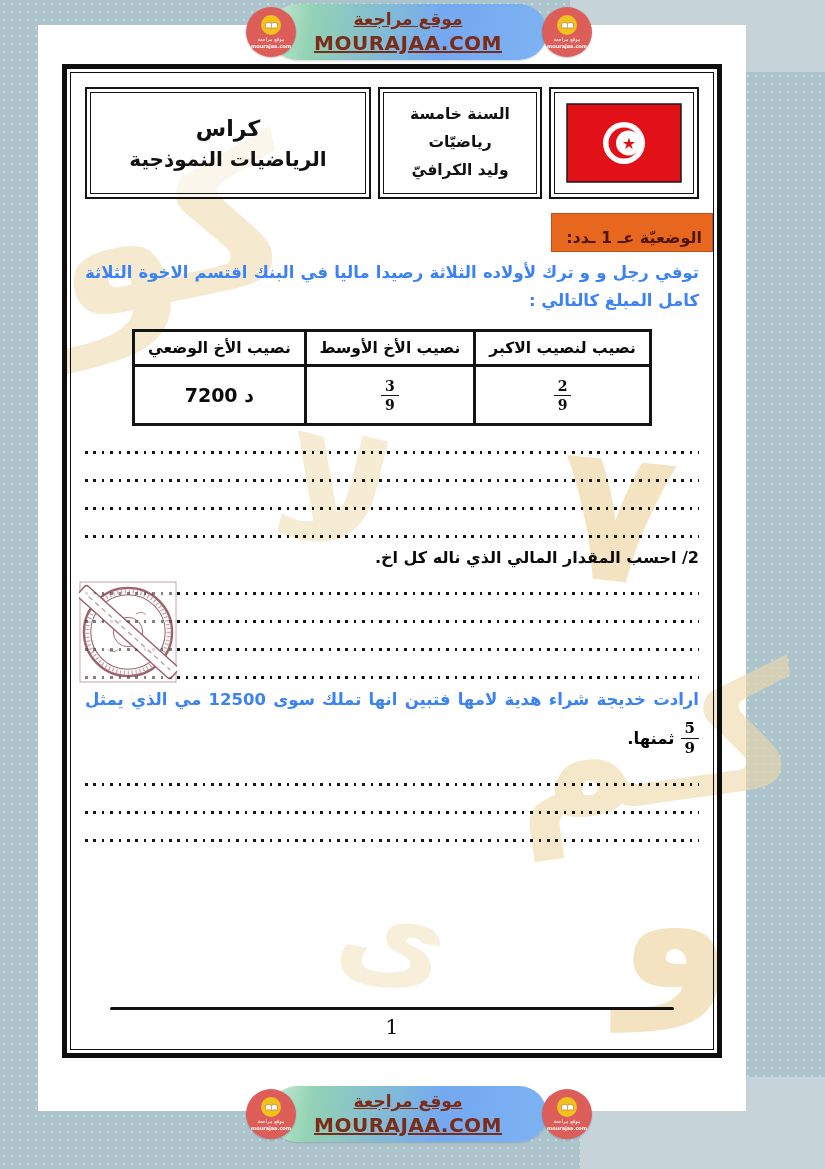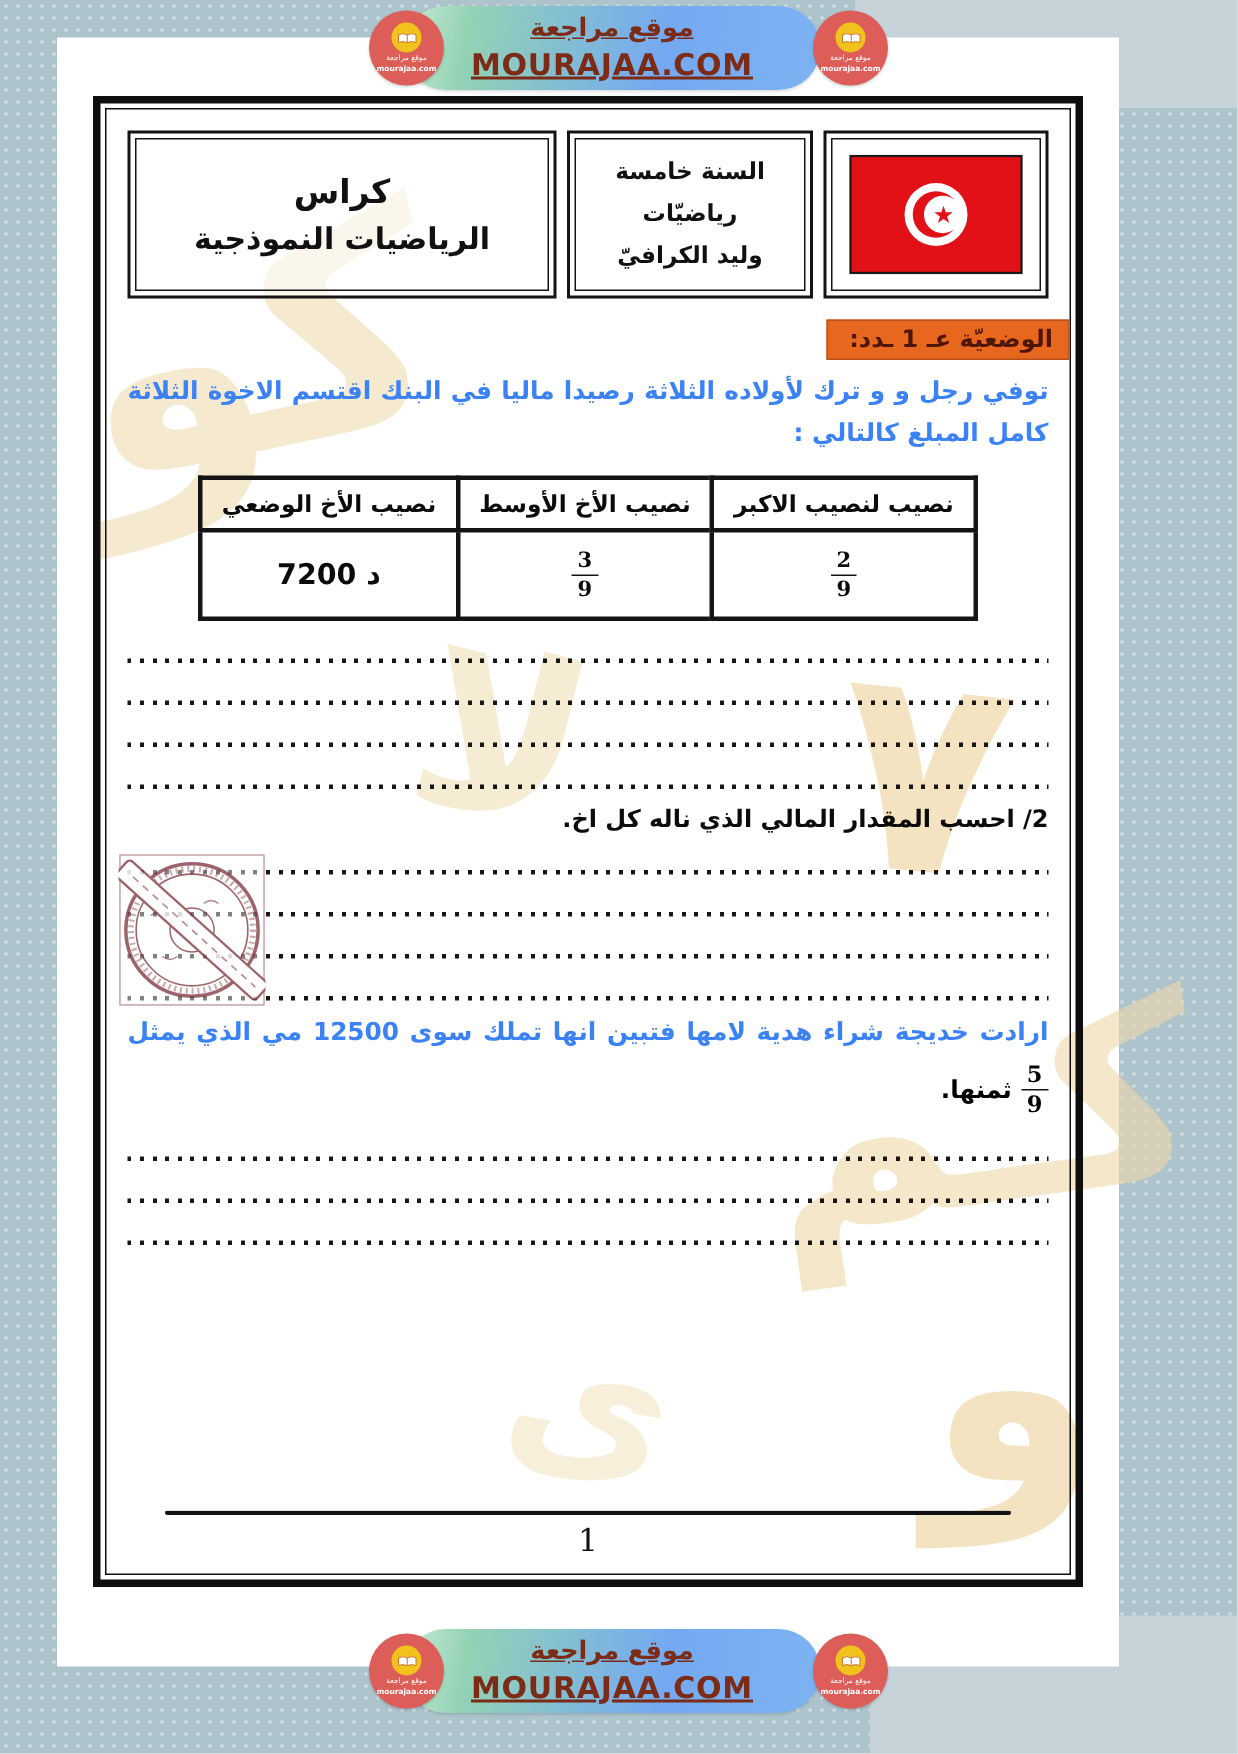--- a/index.html
+++ b/index.html
@@ -60,21 +60,21 @@
   .box-title{flex:1;}
   .box-info{width:164px;flex:none;}
   .box-title .l1{font-size:22px;font-weight:bold;color:#111;}
   .box-title .l2{font-size:20px;font-weight:bold;color:#111;margin-top:6px;letter-spacing:1px;}
   .box-info div{font-size:15.5px;font-weight:bold;color:#111;line-height:1.8;}
 
   
   .sec-title-wrap{margin:14px -14px 0 0;}
   .sec-title{
     display:inline-block;background:#e8671f;border:1px solid #b8511a;
-    color:#4f1606;font-size:16px;font-weight:bold;padding:2px 10px 4px 14px;
+    color:#4f1606;font-size:16px;font-weight:bold;padding:14px 10px 4px 14px;
   }
   .para{font-size:16.5px;font-weight:bold;color:#3b82f6;line-height:1.7;margin-top:7px;text-align:justify;}
   .para.stretch{text-align:justify;text-align-last:justify;}
   .question{font-size:16px;font-weight:bold;color:#0b0b0b;margin-top:22px;}
   .question.tight{margin-top:10px;}
 
   
   table.shares{border-collapse:collapse;margin:14px auto 0;width:520px;direction:rtl;}
   table.shares th,table.shares td{border:3px solid #141414;text-align:center;}
   table.shares th{font-size:15.5px;font-weight:bold;padding:7px 4px;color:#0b0b0b;}

